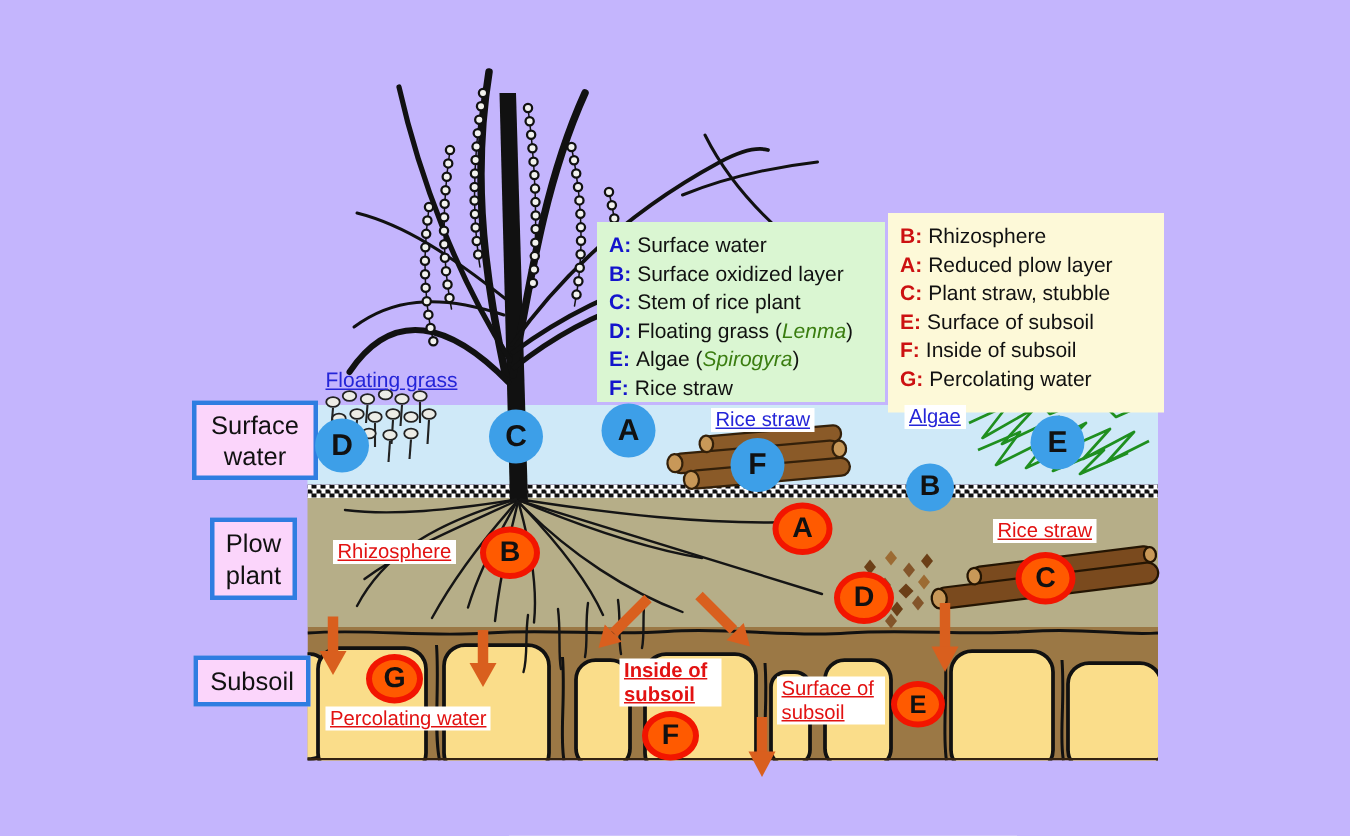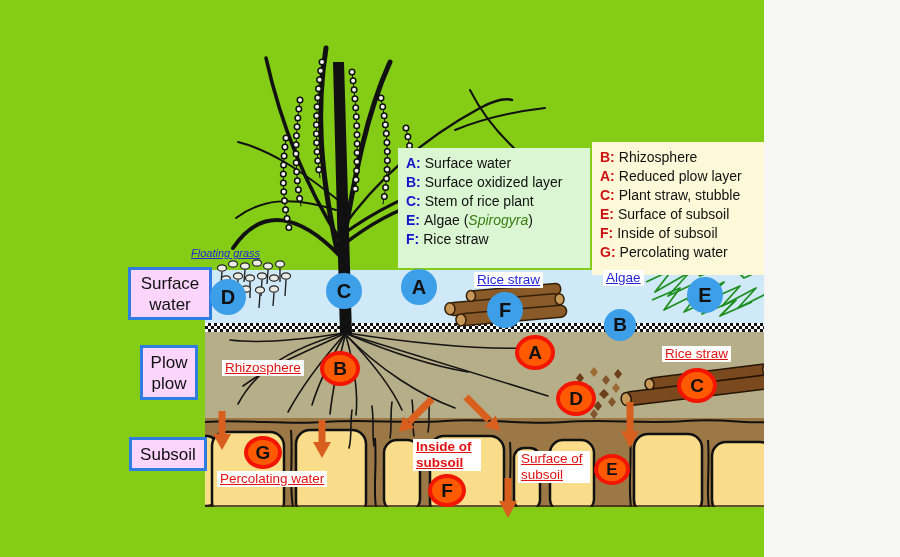--- a/index.html
+++ b/index.html
@@ -1,17 +1,17 @@
 <!DOCTYPE html>
 <html><head>
 <meta charset="utf-8">
 <style>
   html,body{margin:0;padding:0;}
   body{font-family:"Liberation Sans","DejaVu Sans",sans-serif;background:#f6f6f5;}
-  #stage{position:relative;width:764px;height:557px;background:#84cc16;overflow:hidden;}
+  #stage{position:relative;width:900px;height:557px;background:#c4b5fd;overflow:hidden;}
   .band{position:absolute;left:205px;width:567px;}
   #water-band{top:270px;height:53px;background:#cfe9f8;}
   #oxidized-band{top:323px;height:9px;background:repeating-conic-gradient(#111 0 25%,#fff 0 50%) 0 0/6px 6px;}
   #plow-band{top:332px;height:86px;background:#b6ae88;}
   #subsoil-svg{position:absolute;left:205px;top:418px;}
   #art{position:absolute;left:0;top:0;z-index:3;}
   .legend{position:absolute;z-index:5;font-size:14px;line-height:19px;color:#111;padding:6px 8px 5px 8px;}
   #legend-blue{left:398px;top:148px;width:176px;height:109px;background:#daf6d2;}
   #legend-red{left:592px;top:142px;width:168px;height:122px;background:#fdf9d8;}
   .lkey{font-weight:bold;margin-right:4px;}
@@ -20,21 +20,21 @@
   .species{color:#3a7d10;font-style:italic;}
   .pinkbox{position:absolute;z-index:6;background:#fbd5fb;border:3px solid #2f7de1;color:#111;
            display:flex;align-items:center;justify-content:center;text-align:center;
            font-size:17px;line-height:21px;}
   #box-surface-water{left:128px;top:267px;width:78px;height:47px;}
   #box-plow-layer{left:140px;top:345px;width:52px;height:49px;}
   #box-subsoil{left:129px;top:437px;width:72px;height:28px;}
   .chip{position:absolute;z-index:5;background:#fff;padding:0 3px;font-size:13.5px;line-height:16px;white-space:nowrap;}
   .blue-label{color:#2525d8;text-decoration:underline;}
   .red-label{color:#e21212;text-decoration:underline;}
-  #lbl-floating-grass{left:188px;top:245px;background:transparent;font-size:11px;font-style:italic;}
+  #lbl-floating-grass{left:214px;top:245px;background:transparent;font-size:14px;}
   #lbl-rice-straw-water{left:474px;top:272px;}
   #lbl-algae{left:603px;top:270px;}
   #lbl-rhizosphere{left:222px;top:360px;}
   #lbl-rice-straw-plow{left:662px;top:346px;}
   #lbl-percolating-water{left:217px;top:471px;}
   #lbl-inside-subsoil{left:413px;top:439px;white-space:normal;width:62px;font-weight:bold;text-align:left;}
   #lbl-surface-subsoil{left:518px;top:451px;white-space:normal;width:66px;text-align:left;}
   .bcircle{position:absolute;z-index:7;width:36px;height:36px;border-radius:50%;background:#3d9fe8;
            display:flex;align-items:center;justify-content:center;color:#111;font-weight:bold;font-size:20px;}
   .rcircle{position:absolute;z-index:7;width:32px;height:27px;border-radius:50%;background:#ff5a00;
@@ -237,38 +237,39 @@
           <line x1="508" y1="478" x2="508" y2="502" stroke="#d95f1e" stroke-width="7"></line>
           <polygon points="508,518 499,501 517,501"></polygon>
         </g>
     </g>
   </svg>
 
   <div class="legend" id="legend-blue">
     <div><span class="lkey">A:</span><span>Surface water</span></div>
     <div><span class="lkey">B:</span><span>Surface oxidized layer</span></div>
     <div><span class="lkey">C:</span><span>Stem of rice plant</span></div>
+    <div><span class="lkey">D:</span><span>Floating grass (</span><span class="species">Lenma</span><span>)</span></div>
     <div><span class="lkey">E:</span><span>Algae (</span><span class="species">Spirogyra</span><span>)</span></div>
     <div><span class="lkey">F:</span><span>Rice straw</span></div>
   </div>
 
   <div class="legend" id="legend-red">
     <div><span class="lkey">B:</span><span>Rhizosphere</span></div>
     <div><span class="lkey">A:</span><span>Reduced plow layer</span></div>
     <div><span class="lkey">C:</span><span>Plant straw, stubble</span></div>
     <div><span class="lkey">E:</span><span>Surface of subsoil</span></div>
     <div><span class="lkey">F:</span><span>Inside of subsoil</span></div>
     <div><span class="lkey">G:</span><span>Percolating water</span></div>
   </div>
 
   <div class="pinkbox" id="box-surface-water">
       <span>Surface water</span>
     </div>
   <div class="pinkbox" id="box-plow-layer">
-      <span>Plow plow</span>
+      <span>Plow plant</span>
     </div>
   <div class="pinkbox" id="box-subsoil">
       <span>Subsoil</span>
     </div>
 
   <div class="chip blue-label" id="lbl-floating-grass">Floating grass</div>
   <div class="chip blue-label" id="lbl-rice-straw-water">Rice straw</div>
   <div class="chip blue-label" id="lbl-algae">Algae</div>
   <div class="chip red-label" id="lbl-rhizosphere">Rhizosphere</div>
   <div class="chip red-label" id="lbl-rice-straw-plow">Rice straw</div>

